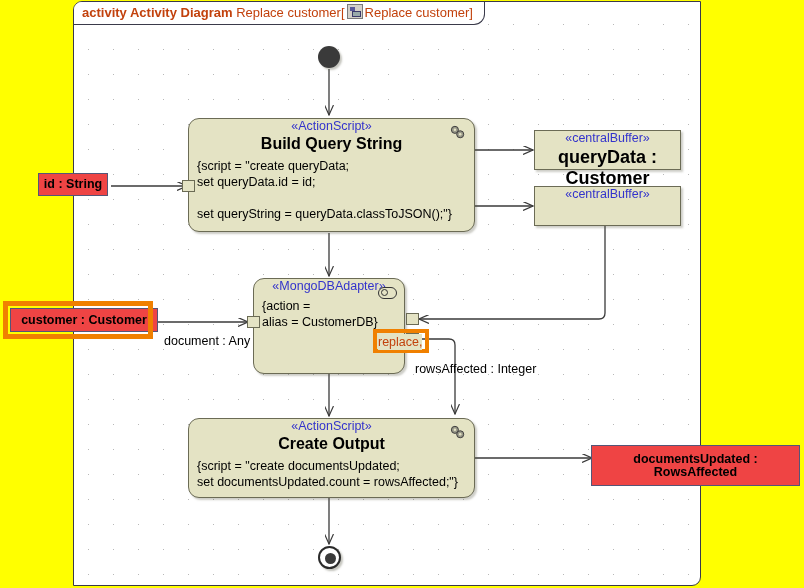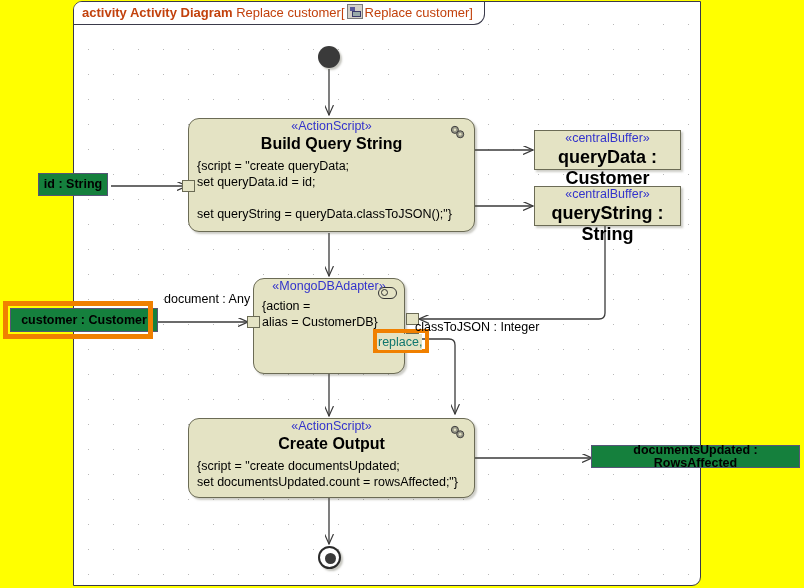--- a/index.html
+++ b/index.html
@@ -164,21 +164,21 @@
     text-align: center;
     font-weight: bold;
     font-size: 18px;
     color: #000;
     padding-top: 2px;
   }
 
   
   .param-node {
     position: absolute;
-    background: #15803d;
+    background: #ef4444;
     border: 1px solid #555577;
     box-sizing: border-box;
     font-weight: bold;
     font-size: 12.5px;
     color: #000;
     text-align: center;
     line-height: 1;
     display: flex;
     align-items: center;
     justify-content: center;
@@ -194,34 +194,35 @@
   .text-hl {
     position: absolute;
     border: 4px solid #f08000;
     box-sizing: border-box;
     background: transparent;
     z-index: 4;
   }
   .hl-text {
     position: absolute;
     font-size: 12.5px;
-    color: #0f766e;
+    color: #c2410c;
     z-index: 5;
     background: #e4e3c4;
     line-height: 16px;
   }
 
   
   .edge-label {
     position: absolute;
     font-size: 12.5px;
     color: #000;
     white-space: nowrap;
     z-index: 5;
     background: transparent;
+    margin-top: 42px;
   }
 
   
   .initial-node {
     position: absolute;
     width: 22px; height: 22px;
     border-radius: 50%;
     background: #3a3a3a;
     box-shadow: 2px 2px 2px rgba(90,90,70,0.35);
     z-index: 4;
@@ -316,21 +317,20 @@
     </div>
     <div class="pin" style="left:108px; top:178px;"></div>
 
     <div class="buffer-node" style="left:460px; top:128px; width:147px; height:40px;">
       <div class="stereo">«centralBuffer»</div>
       <div class="bname">queryData : Customer</div>
     </div>
 
     <div class="buffer-node" style="left:460px; top:184px; width:147px; height:40px;">
       <div class="stereo">«centralBuffer»</div>
-      <div class="bname">queryString : String</div>
     </div>
 
     <div class="action-node" style="left:179px; top:276px; width:152px; height:96px;">
       <div class="stereo">«MongoDBAdapter»</div>
       <div class="body-text" style="padding-top:5px;">{action = </div>
       <div class="body-text" style="padding-top:0px;">alias = CustomerDB}</div>
       <div class="adapter-icon"></div>
     </div>
 
     <div class="hl-text" style="left:304px; top:332px;">replace,</div>
@@ -353,24 +353,24 @@
         <circle cx="6.5" cy="5.5" r="1.4" fill="#e4e3c4"></circle>
         <circle cx="12.5" cy="10.5" r="1.4" fill="#e4e3c4"></circle>
       </svg>
     </div>
 
     <div class="final-outer" style="left:244px; top:544px;">
       <div class="final-inner"></div>
     </div>
 
     <div class="edge-label" style="left:90px; top:290px;">document : Any</div>
-    <div class="edge-label" style="left:341px; top:318px;">classToJSON : Integer</div>
+    <div class="edge-label" style="left:341px; top:318px;">rowsAffected : Integer</div>
 
   </div>
 
   <div class="param-node" style="left:38px; top:173px; width:70px; height:23px;">id : String</div>
 
   <div class="param-node" style="left:10px; top:308px; width:148px; height:24px;">customer : Customer</div>
   <div class="hl-box" style="left:3px; top:301px; width:150px; height:38px;"></div>
 
-  <div class="param-node" style="left:591px; top:445px; width:209px; height:23px;">documentsUpdated : RowsAffected</div>
+  <div class="param-node" style="left:591px; top:445px; width:209px; height:41px;">documentsUpdated : RowsAffected</div>
 
 </div>
 
 </body></html>

